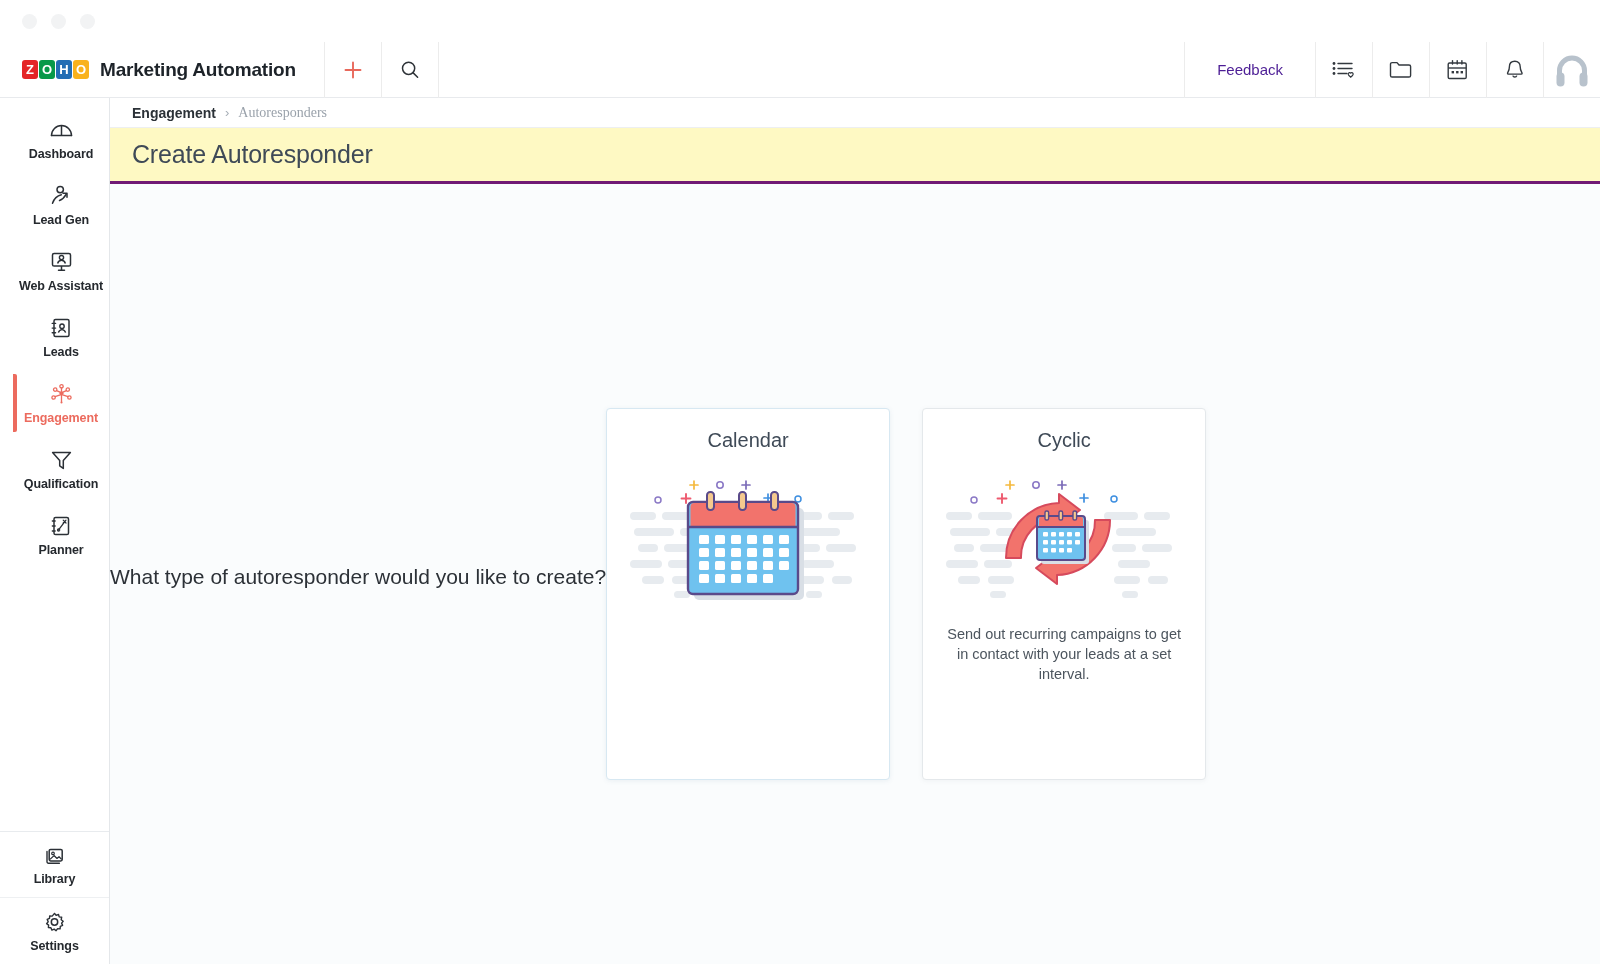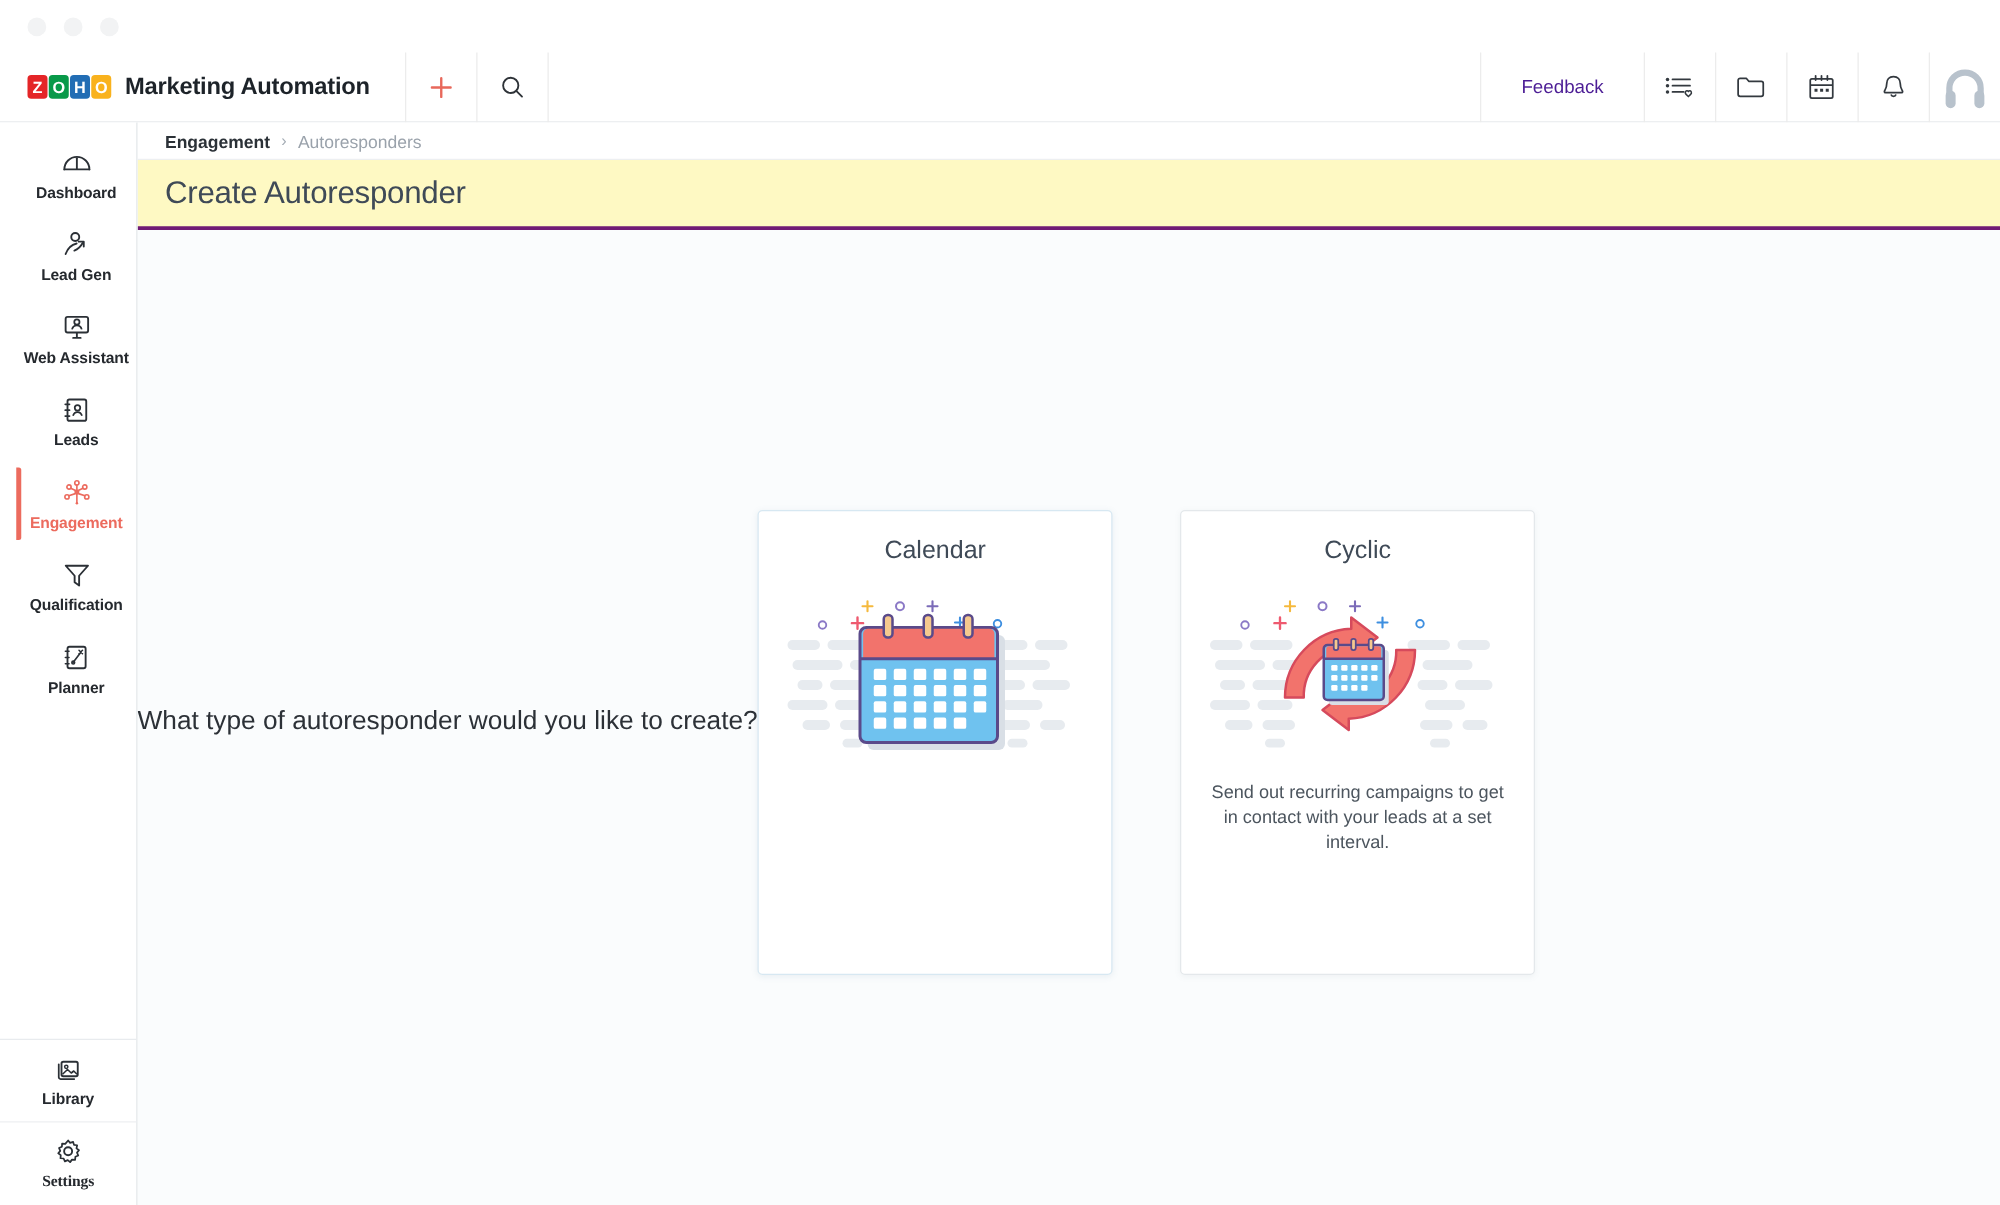--- a/index.html
+++ b/index.html
@@ -94,49 +94,49 @@
     letter-spacing: -0.1px;
   }
   .side-item.active .lbl { color: #ec6b5e; }
   .side-item.active::before {
     content: ""; position: absolute; left: 0; top: 4px; bottom: 4px;
     width: 4px; background: #ec6b5e; border-radius: 0 2px 2px 0;
   }
   .side-spacer { flex: 1; }
   .side-bottom { border-top: 1px solid #e8ebee; }
   .side-bottom .side-item { border-bottom: 1px solid #eef0f2; }
-  .side-bottom .side-item:last-child { border-bottom: none; font-family: Liberation Serif, serif; }
+  .side-bottom .side-item:last-child { border-bottom: none; }
 
   
   .main { flex: 1; display: flex; flex-direction: column; min-width: 0; }
   .crumbbar {
     height: 30px; display: flex; align-items: center;
     padding-left: 22px; gap: 9px;
     border-bottom: 1px solid #edeff1;
     background: #fff;
   }
   .crumb-a { font-size: 14px; color: #2b3137; font-weight: 600; cursor: pointer; }
   .crumb-sep { color: #a5adb5; font-size: 13px; }
-  .crumb-b { font-size: 14px; color: #9aa2ab; }
+  .crumb-b { font-size: 14px; color: #9aa2ab; font-family: Liberation Serif, serif; }
   .title-bar {
     height: 56px; display: flex; align-items: center;
     padding-left: 22px;
     background: #fef9c3;
     border-bottom: 3px solid #701a75;
   }
   .page-title { font-size: 25px; color: #3f4a57; font-weight: 400; letter-spacing: -0.2px; }
 
   .content {
     flex: 1; background: #fafcfd;
     display: flex; align-items: center;
     padding-top: 40px;
   }
   .question { font-size: 21px; color: #2c3137; font-weight: 400; margin-bottom: 35px; }
 
-  .cards { display: flex; gap: 54px; }
+  .cards { display: flex; gap: 32px; }
   .card {
     width: 284px; height: 372px;
     background: #ffffff;
     border-radius: 4px;
     display: flex; flex-direction: column; align-items: center;
     cursor: pointer;
     padding-top: 20px;
   }
   .card.calendar {
     border: 1px solid #d7e8f2;

